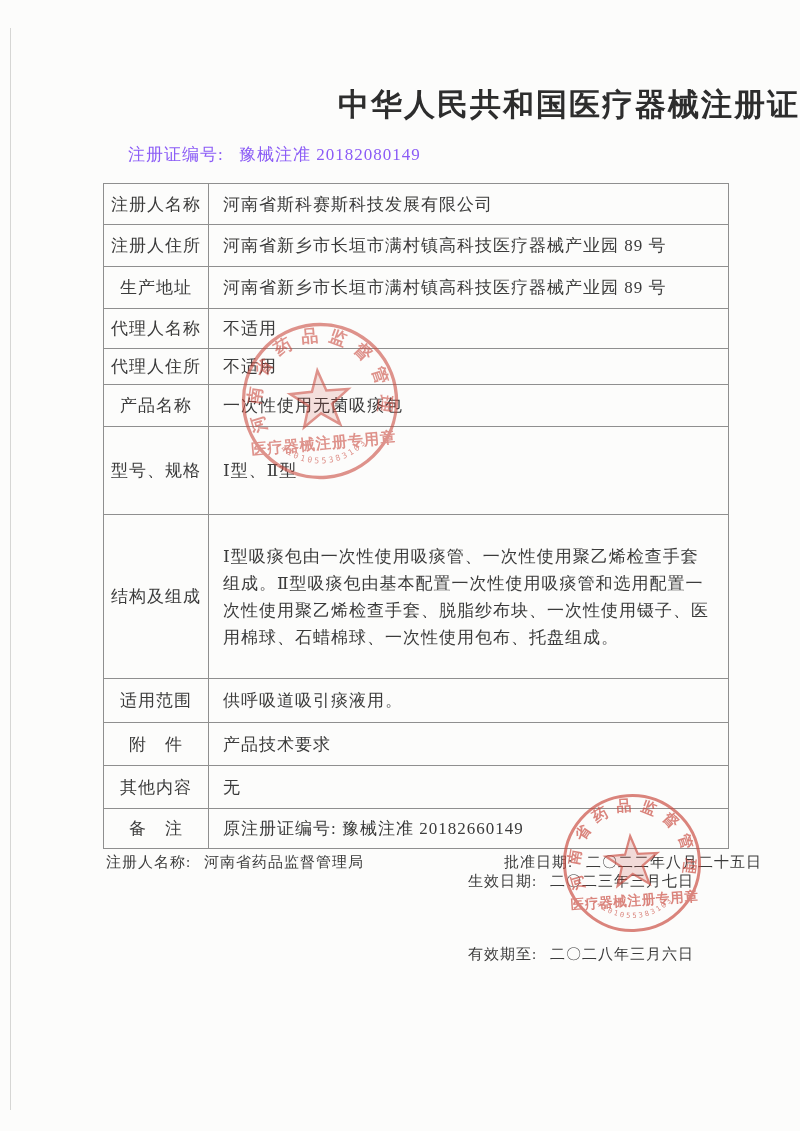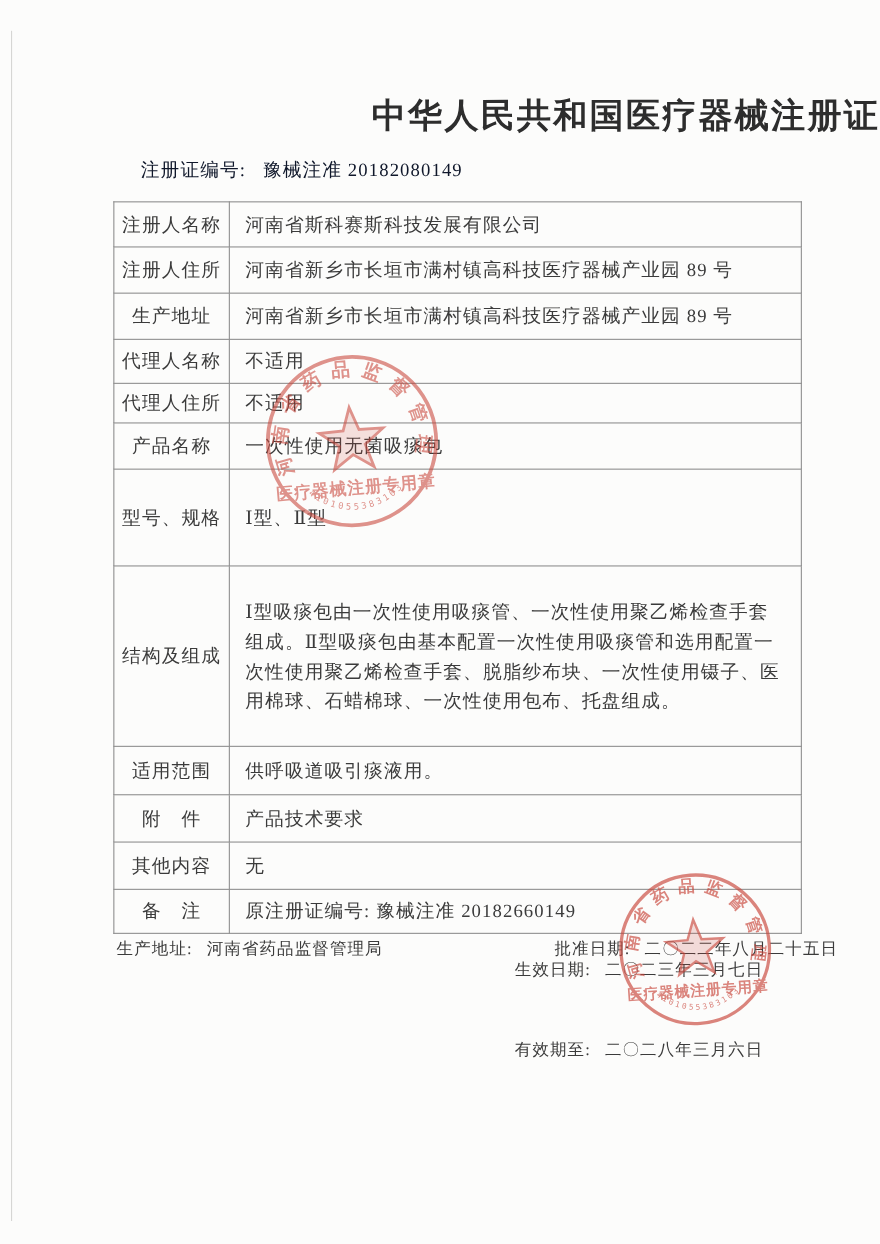--- a/index.html
+++ b/index.html
@@ -17,21 +17,21 @@
     background:#d6d6d4;
   }
   .doc-title{
     position:absolute;left:0;top:84px;width:100%;
     text-align:right;
     font-family:"Liberation Sans","DejaVu Sans",sans-serif;
     font-weight:bold;font-size:31px;letter-spacing:2px;color:#2d2d2d;
   }
   .cert-no-line{
     position:absolute;left:128px;top:143px;
-    font-size:17px;color:#0f172a;letter-spacing:1px;
+    font-size:17px;color:#8b5cf6;letter-spacing:1px;
   }
   .cert-no-line .num{margin-left:10px;}
   table.cert-table{
     position:absolute;left:103px;top:183px;width:625px;
     border-collapse:collapse;table-layout:fixed;padding-left:12px;
   }
   table.cert-table td{
     border:1px solid #8f8f8f;
     font-size:17px;color:#3b3b3b;
     vertical-align:middle;
@@ -130,21 +130,21 @@
       <td class="val">无</td>
     </tr>
     <tr style="height:40px">
       <td class="lbl">备　注</td>
       <td class="val">原注册证编号: 豫械注准 20182660149</td>
     </tr>
   </tbody>
     </table>
 
   <div class="approval-line">
-    <span>生产地址:</span>
+    <span>注册人名称:</span>
     <span class="dept">河南省药品监督管理局</span>
   </div>
 
   <div class="date-line date-0">
     <span>批准日期:</span>
     <span class="dval">二〇二二年八月二十五日</span>
   </div>
   <div class="date-line date-1">
     <span>生效日期:</span>
     <span class="dval">二〇二三年三月七日</span>

